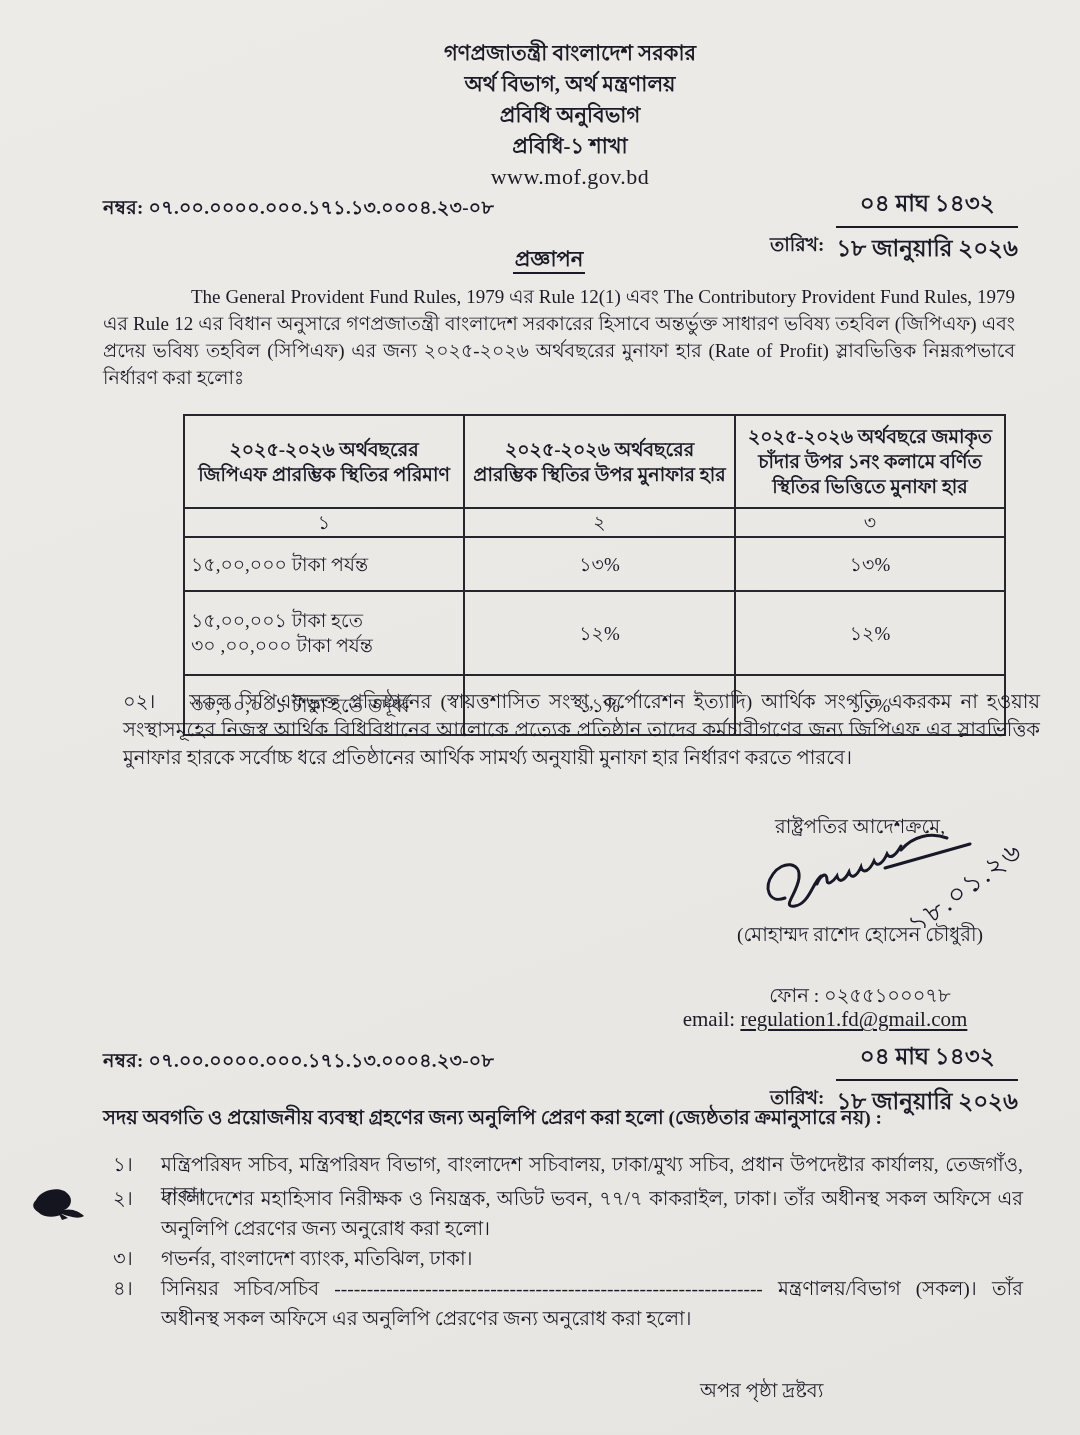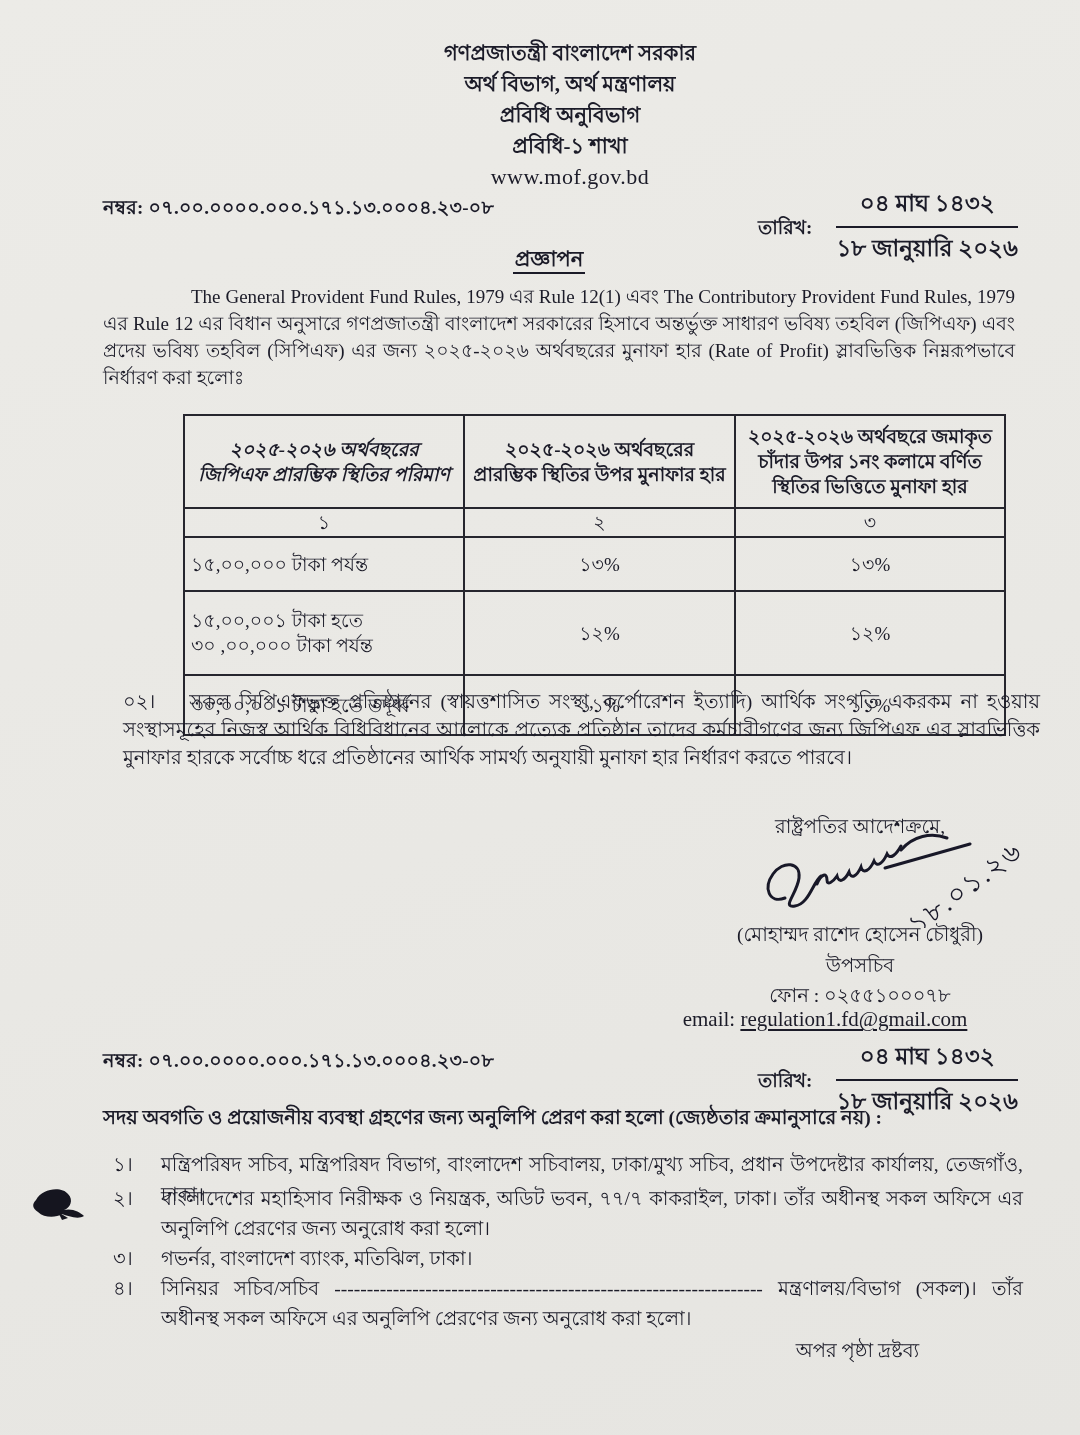--- a/index.html
+++ b/index.html
@@ -18,21 +18,21 @@
 
   
   .header { position:absolute; top:38px; left:60px; width:1020px; text-align:center; }
   .header .h-line { font-size:21px; font-weight:600; line-height:31px; }
   .header .h-web { font-size:22px; font-weight:400; letter-spacing:.5px; line-height:30px; }
 
   
   .memo-row { position:absolute; left:103px; width:915px;font-weight:bold; }
   .memo-number { position:absolute; left:0; top:8px; font-size:19px; letter-spacing:.3px; }
   .date-wrap { position:absolute; right:0; top:0; display:flex; align-items:center; }
-  .date-label { font-size:19px; margin-right:24px; position:relative; top:2px; }
+  .date-label { font-size:19px; margin-right:12px; position:relative; top:19px; }
   .date-stack { display:inline-flex; flex-direction:column; text-align:center; font-size:23px; }
   .date-top { padding:0 10px 2px 10px; border-bottom:2px solid #1b1b28; }
   .date-bottom { padding-top:2px; }
 
   
   .doc-title {
     position:absolute; top:243px; left:0; width:1080px; text-align:center;
     font-size:21px; font-weight:700;padding-left:18px;
   }
   .doc-title span { border-bottom:2.5px solid #1b1b28; padding:0 2px 1px 2px; }
@@ -54,21 +54,21 @@
     border-collapse:collapse; table-layout:fixed; width:823px;
     font-size:19px;
   }
   .rate-table td {
     border:2px solid #26262e; text-align:center; vertical-align:middle;
     padding:4px 8px; line-height:25px;
   }
   .rate-table .hdr td { font-weight:600; padding:8px 8px; }
   .rate-table .numrow td { padding:1px 8px; }
   .rate-table .slab-cell { text-align:left; padding-left:6px; }
-  .col-1 { width:278px;font-style:italic; } .col-2 { width:269px; } .col-3 { width:268px; }
+  .col-1 { width:278px; } .col-2 { width:269px; } .col-3 { width:268px; }
   .r1 td { height:54px; } .r2 td { height:84px; } .r3 td { height:60px; }
 
   
   .by-order { position:absolute; top:812px; left:710px; width:300px; text-align:center; font-size:19.5px; }
   .sig-svg { position:absolute; top:828px; left:755px; }
   .sig-name { position:absolute; top:920px; left:690px; width:340px; text-align:center; font-size:19.5px; }
   .sig-desig { position:absolute; top:951px; left:690px; width:340px; text-align:center; font-size:19.5px; }
   .sig-phone { position:absolute; top:981px; left:690px; width:340px; text-align:center; font-size:19.5px; }
   .sig-email { position:absolute; top:1007px; left:620px; width:410px; text-align:center; font-size:21px; }
   .sig-email .em { text-decoration:underline; text-underline-offset:3px; }
@@ -76,21 +76,21 @@
   
   .dist-heading {
     position:absolute; top:1103px; left:103px; width:917px;
     font-size:19.5px; font-weight:700;
   }
   .dist-item { position:absolute; left:113px; width:910px; display:flex; font-size:19.5px; line-height:30px; }
   .dist-item .li-num { width:48px; flex:none; }
   .dist-item .li-text { flex:1; text-align:justify; }
   .di-1 { top:1150px; } .di-2 { top:1184px; } .di-3 { top:1244px; } .di-4 { top:1274px; }
 
-  .footer-note { position:absolute; top:1336px; left:700px; width:315px; text-align:center; font-size:19.5px; }
+  .footer-note { position:absolute; top:1376px; left:700px; width:315px; text-align:left; font-size:19.5px; }
 
   .ink-blob { position:absolute; top:1178px; left:18px; }
 </style>
 </head>
 <body>
 
 <div class="page">
 
   <div class="header bn">
     <div class="h-line">গণপ্রজাতন্ত্রী বাংলাদেশ সরকার</div>
@@ -169,21 +169,20 @@
     <g fill="none" stroke="#181828" stroke-width="3" stroke-linecap="round">
       <path d="M30,70 C14,76 8,60 18,46 C28,32 46,34 44,50 C42,66 26,80 40,78 C54,76 58,54 66,48"></path>
       <path d="M62,56 c4,-10 10,-12 10,-4 c0,6 6,2 10,-4 c2,8 8,4 12,-4 c2,8 8,4 12,-5 c2,8 9,3 13,-6 c3,7 9,2 13,-7 c3,6 9,1 14,-8"></path>
       <path d="M146,22 C158,8 176,4 192,10"></path>
       <path d="M130,40 L215,16"></path>
     </g>
     <text x="142" y="92" transform="rotate(-37 175 70)" font-size="27" fill="#181828" style="font-family:'Liberation Serif',serif; letter-spacing:2px;">১৮.০১.২৬</text>
   </svg>
 
   <div class="sig-name bn">(মোহাম্মদ রাশেদ হোসেন চৌধুরী)</div>
-  <div class="sig-desig bn">উপসচিব</div>
   <div class="sig-phone bn">ফোন : ০২৫৫১০০০৭৮</div>
   <div class="sig-email">
     <span>email:</span>
     <span class="em">regulation1.fd@gmail.com</span>
   </div>
 
   <div class="memo-row bn" style="top:1038px; height:60px;">
     <div class="memo-number">
       <span>নম্বর:</span>
       <span>০৭.০০.০০০০.০০০.১৭১.১৩.০০০৪.২৩-০৮</span>

